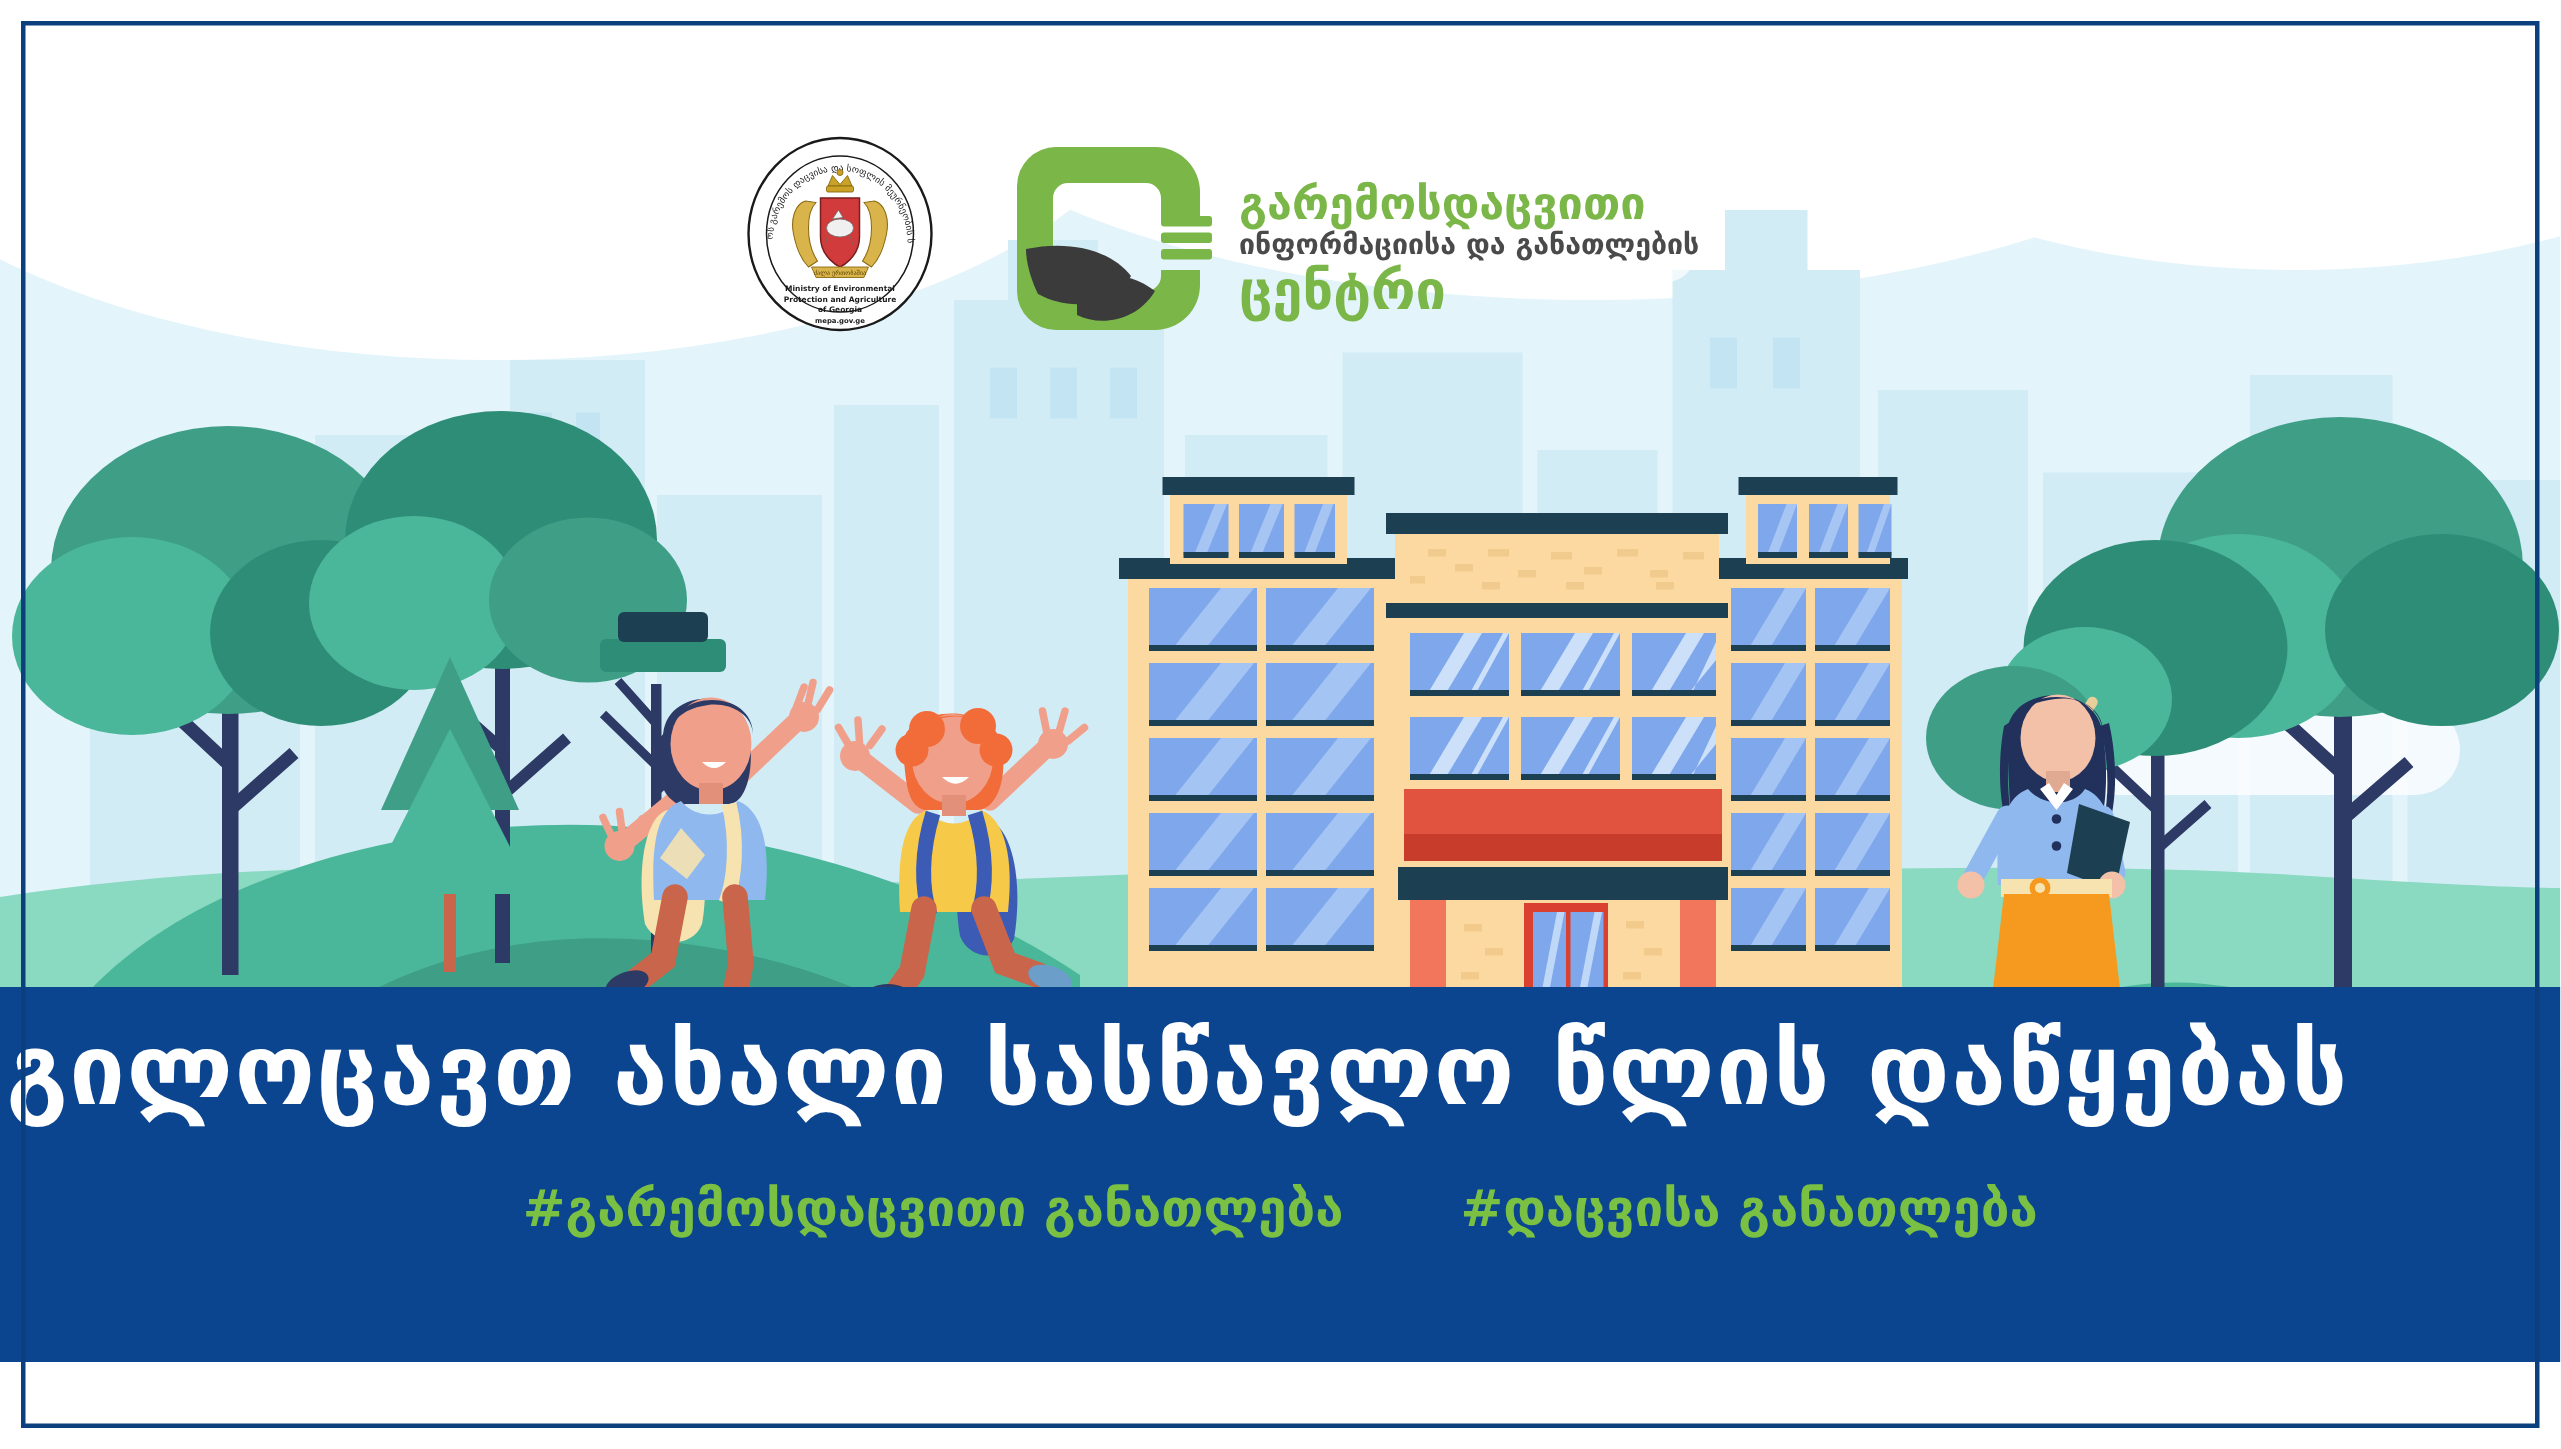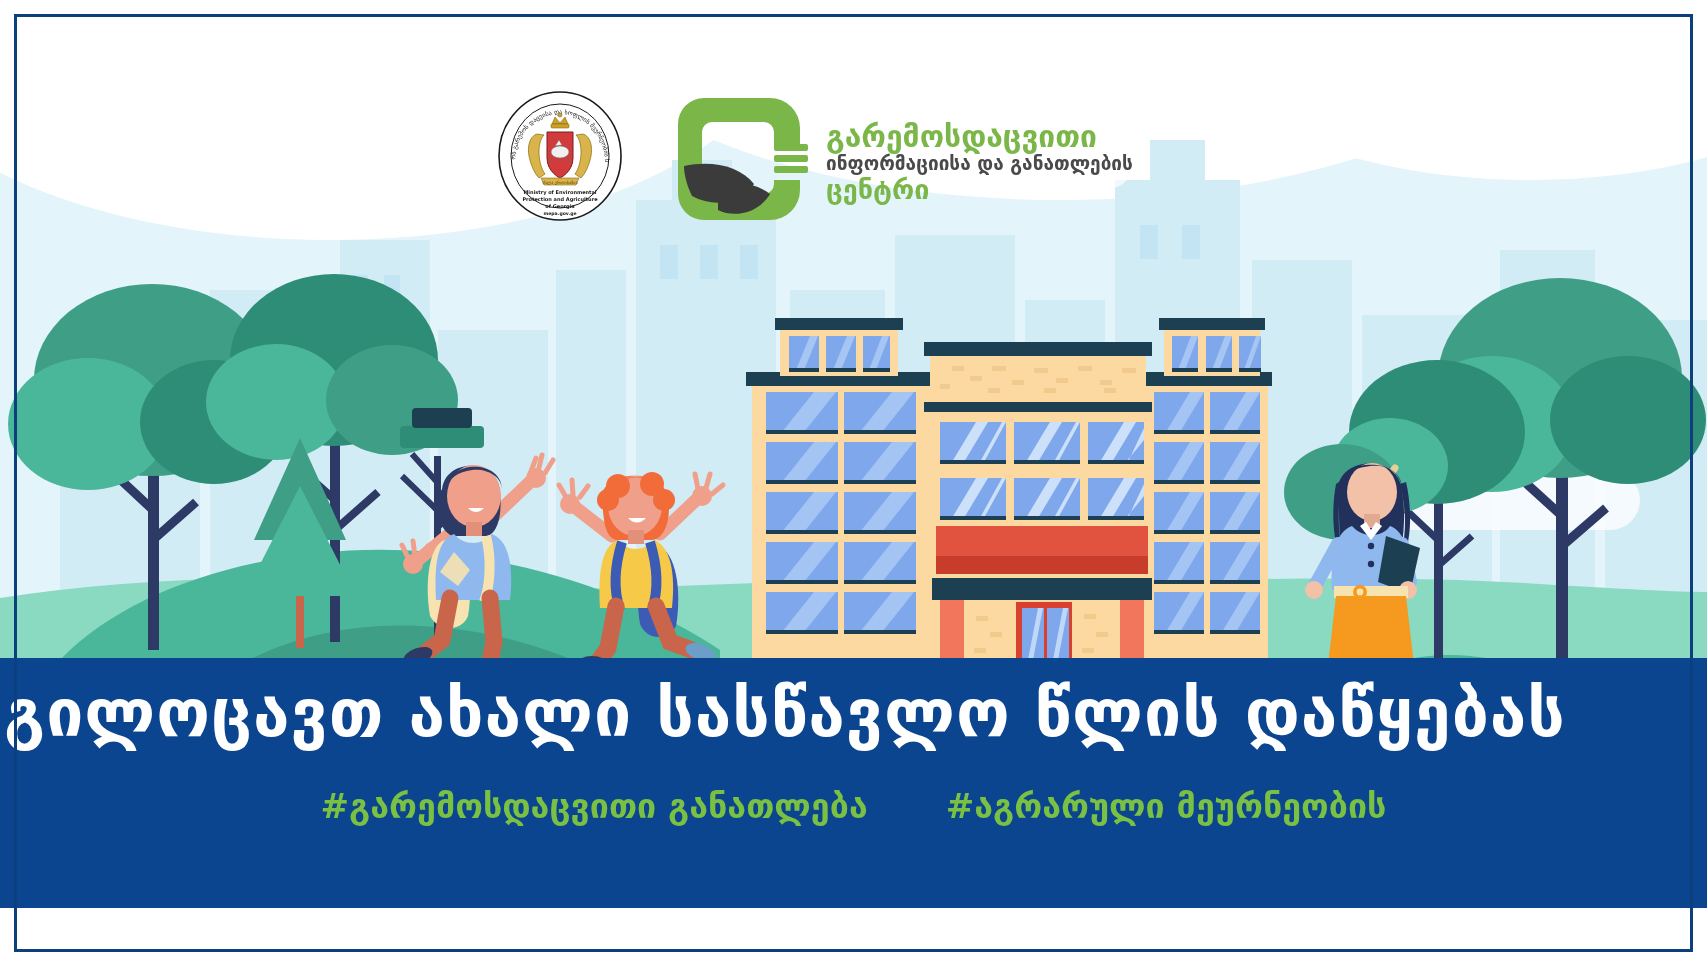--- a/index.html
+++ b/index.html
@@ -91,21 +91,21 @@
   }
 
   
   .logos { position: absolute; left: 0; top: 40px; width: 1707px; height: 160px; z-index: 50; }
   .seal { position: absolute; left: 497px; top: 50px; width: 126px; height: 132px; }
   .ceie { position: absolute; left: 678px; top: 52px; width: 430px; height: 132px; padding-left: 44px; }
   .ceie-mark { position: absolute; left: 0; top: 0; width: 140px; height: 130px; }
   .ceie-text { position: absolute; left: 148px; top: 30px; width: 290px; }
   .ceie-l1 { color: #7ab648; font-size: 30px; font-weight: 700; line-height: 1.0; white-space: nowrap;}
   .ceie-l2 { color: #4a4a4a; font-size: 19px; font-weight: 700; line-height: 1.25; white-space: nowrap;}
-  .ceie-l3 { color: #7ab648; font-size: 27px; font-weight: 700; line-height: 1.05; white-space: nowrap;}
+  .ceie-l3 { color: #7ab648; font-size: 36px; font-weight: 700; line-height: 1.05; white-space: nowrap;}
 </style>
 </head>
 <body>
 
 <div id="poster">
 
   <div class="sky">
     <div class="sky-white-blob b1"></div>
     <div class="sky-white-blob b2"></div>
     <div class="sky-white-blob b3"></div>
@@ -511,21 +511,21 @@
     <circle cx="70" cy="152" r="7" fill="#f59a1f"></circle>
     <circle cx="70" cy="152" r="3.4" fill="#f6e3b0"></circle>
 
     <path d="M46,156 L116,156 L124,225 L38,225 Z" fill="#f59a1f"></path>
   </svg>
 
   <div class="banner">
     <div class="headline">გილოცავთ ახალი სასწავლო წლის დაწყებას</div>
     <div class="tags">
       <span>#გარემოსდაცვითი განათლება</span>
-      <span>#აგრარული მეურნეობის</span>
+      <span>#დაცვისა განათლება</span>
     </div>
   </div>
 
   <div class="logos">
 
     <svg class="seal" viewBox="0 0 126 132">
       <ellipse cx="63" cy="66" rx="61" ry="64" fill="#ffffff" stroke="#1a1a1a" stroke-width="1.6"></ellipse>
       <ellipse cx="63" cy="66" rx="49" ry="52" fill="#ffffff" stroke="#1a1a1a" stroke-width="1"></ellipse>
 
       <defs>

